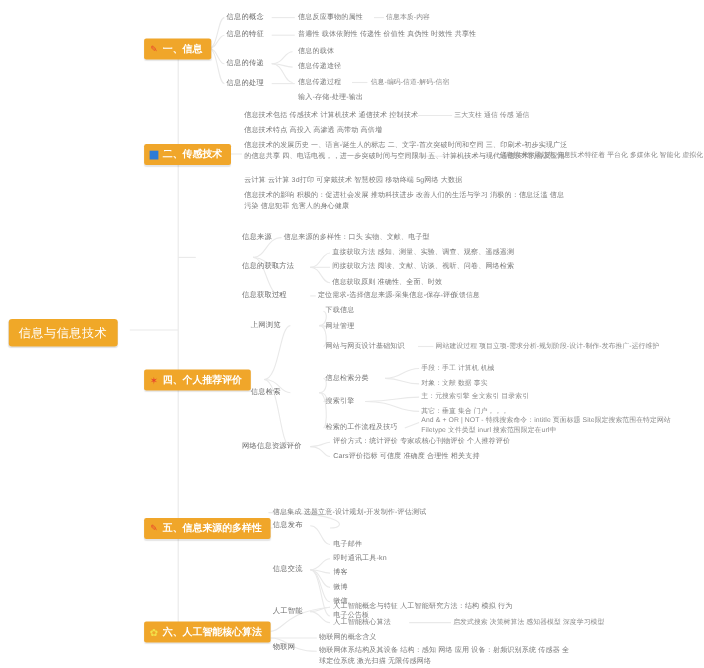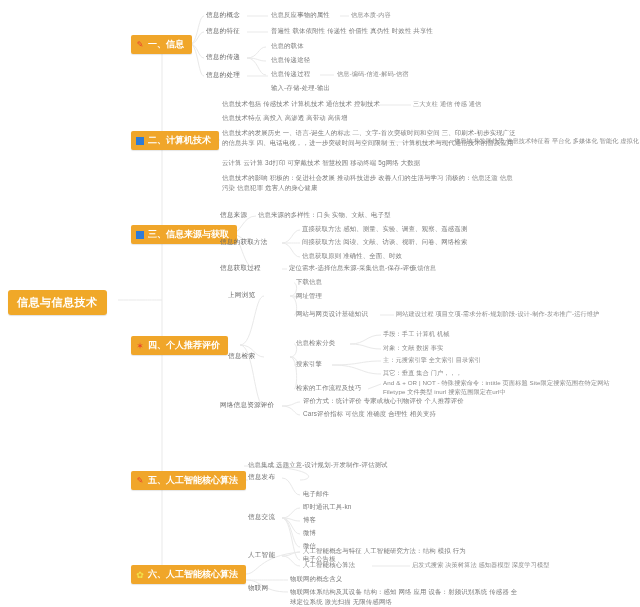--- a/index.html
+++ b/index.html
@@ -6,21 +6,21 @@
   body{
     width:640px;height:607px;background:#ffffff;
     font-family:"Liberation Sans","DejaVu Sans",sans-serif;
     overflow:hidden;position:relative;
   }
   #canvas{position:absolute;left:0;top:0;width:640px;height:607px;}
   svg.links{position:absolute;left:0;top:0;width:640px;height:607px;pointer-events:none;}
   .root-node{
     position:absolute;left:8px;top:290px;
     background:#f0a828;color:#ffffff;
-    font-size:11px;font-weight:bold;
+    font-size:11px;font-weight:normal;
     padding:5px 9px;border-radius:3px;
     letter-spacing:0.5px;white-space:nowrap;
     box-shadow:0 1px 1px rgba(0,0,0,.12);
   }
   .sec-node{
     position:absolute;
     background:#f0a62a;color:#ffffff;
     font-size:9px;font-weight:bold;
     padding:3px 8px 3px 5px;border-radius:2px;
     white-space:nowrap;display:flex;align-items:center;gap:4px;
@@ -126,33 +126,29 @@
   </svg>
 
   <div class="root-node">信息与信息技术</div>
 
 <div class="sec-node" style="left: 131px; top: 35px;">
       <span class="sec-ico ico-pen">✎</span>
       <span>一、信息</span>
     </div>
     <div class="sec-node" style="left: 131px; top: 131px;">
       <span class="sec-ico ico-sq"></span>
-      <span>二、计算机技术</span>
-    </div>
-    <div class="sec-node" style="left: 131px; top: 225px;">
-      <span class="sec-ico ico-sq"></span>
-      <span>三、信息来源与获取</span>
+      <span>二、传感技术</span>
     </div>
     <div class="sec-node" style="left: 131px; top: 336px;">
       <span class="sec-ico ico-star">✶</span>
       <span>四、个人推荐评价</span>
     </div>
     <div class="sec-node" style="left: 131px; top: 471px;">
       <span class="sec-ico ico-pen">✎</span>
-      <span>五、人工智能核心算法</span>
+      <span>五、信息来源的多样性</span>
     </div>
     <div class="sec-node" style="left: 131px; top: 565px;">
       <span class="sec-ico ico-flower">✿</span>
       <span>六、人工智能核心算法</span>
     </div>
     <div class="lvl2" style="left: 206px; top: 11px;">信息的概念</div>
     <div class="lvl2" style="left: 206px; top: 27px;">信息的特征</div>
     <div class="lvl2" style="left: 206px; top: 53px;">信息的传递</div>
     <div class="lvl2" style="left: 206px; top: 71px;">信息的处理</div>
     <div class="lvl2" style="left: 220px; top: 211px;">信息来源</div>

